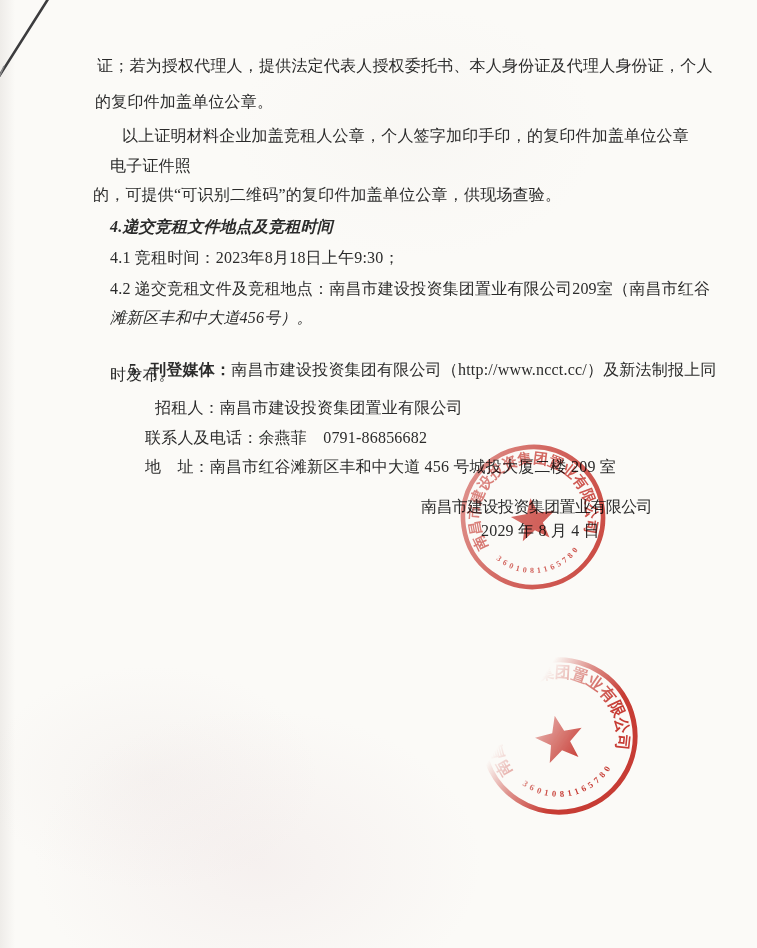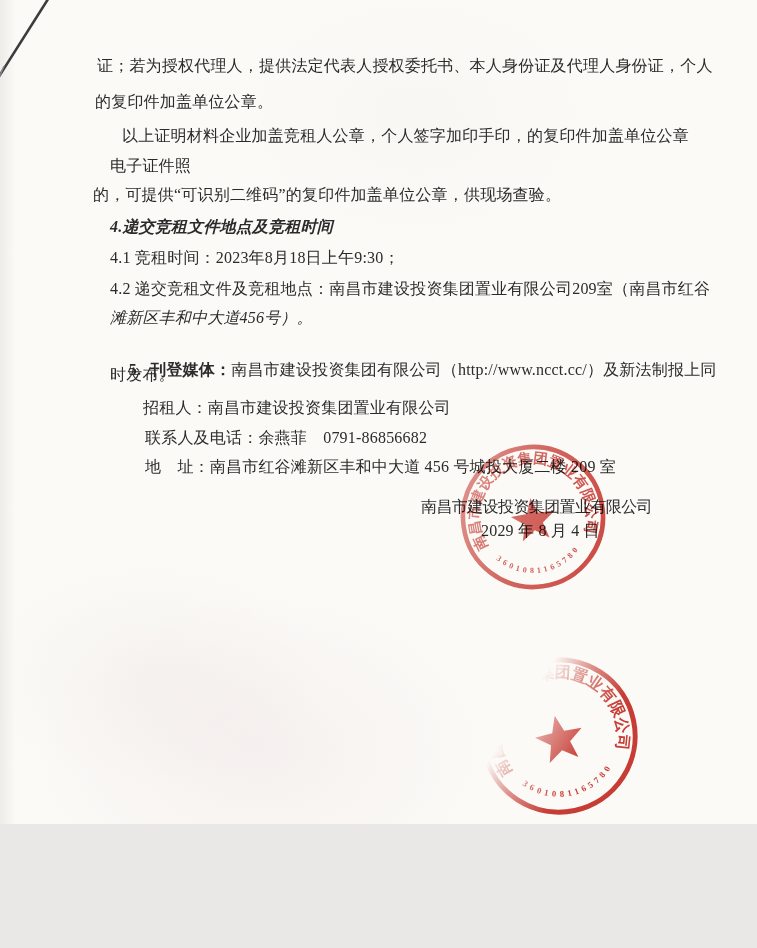--- a/index.html
+++ b/index.html
@@ -7,21 +7,21 @@
     --text:#2b2b2b;
     --paper:#fbfaf7;
   }
   html,body{margin:0;padding:0;}
   body{
     width:757px;height:948px;
     font-family:"Liberation Serif","DejaVu Serif",serif;
     background:#e9e8e6;
   }
   .page{
-    position:relative;width:757px;height:824px;overflow:hidden;
+    position:relative;width:757px;height:948px;overflow:hidden;
     background-color:var(--paper);
     background-image:
       radial-gradient(ellipse 320px 220px at 34% 91%, rgba(226,206,210,0.22), transparent 70%),
       radial-gradient(ellipse 240px 160px at 20% 82%, rgba(220,205,205,0.15), transparent 70%),
       radial-gradient(ellipse 260px 180px at 55% 14%, rgba(226,220,214,0.10), transparent 70%),
       linear-gradient(90deg, rgba(205,200,196,0.28), rgba(205,200,196,0) 2%);
   }
   .ln{
     position:absolute;
     font-size:16px;line-height:22px;
@@ -36,21 +36,21 @@
   #l-p1b   {left:95px;  top:91px;}
   #l-p2a   {left:122px; top:125px;}
   #l-p2b   {left:110px; top:155px;}
   #l-p2c   {left:93px;  top:184px;}
   #l-h4    {left:110px; top:216px;font-style:italic;}
   #l-41    {left:110px; top:247px;}
   #l-42a   {left:110px; top:278px;}
   #l-42b   {left:110px; top:307px;font-style:italic;}
   #l-5a    {left:112px; top:337px;}
   #l-5b    {left:110px; top:364px;}
-  #l-c1    {left:143px; top:397px;text-align:right;}
+  #l-c1    {left:155px; top:397px;text-align:right;}
   #l-c2    {left:145px; top:427px;}
   #l-c3    {left:145px; top:456px;}
   #l-sig   {left:421px; top:496px; letter-spacing:-0.6px;}
   #l-date  {left:481px; top:520px;}
   
   .seal{
     position:absolute;
     mix-blend-mode:multiply;
     color:var(--seal-red);
   }

